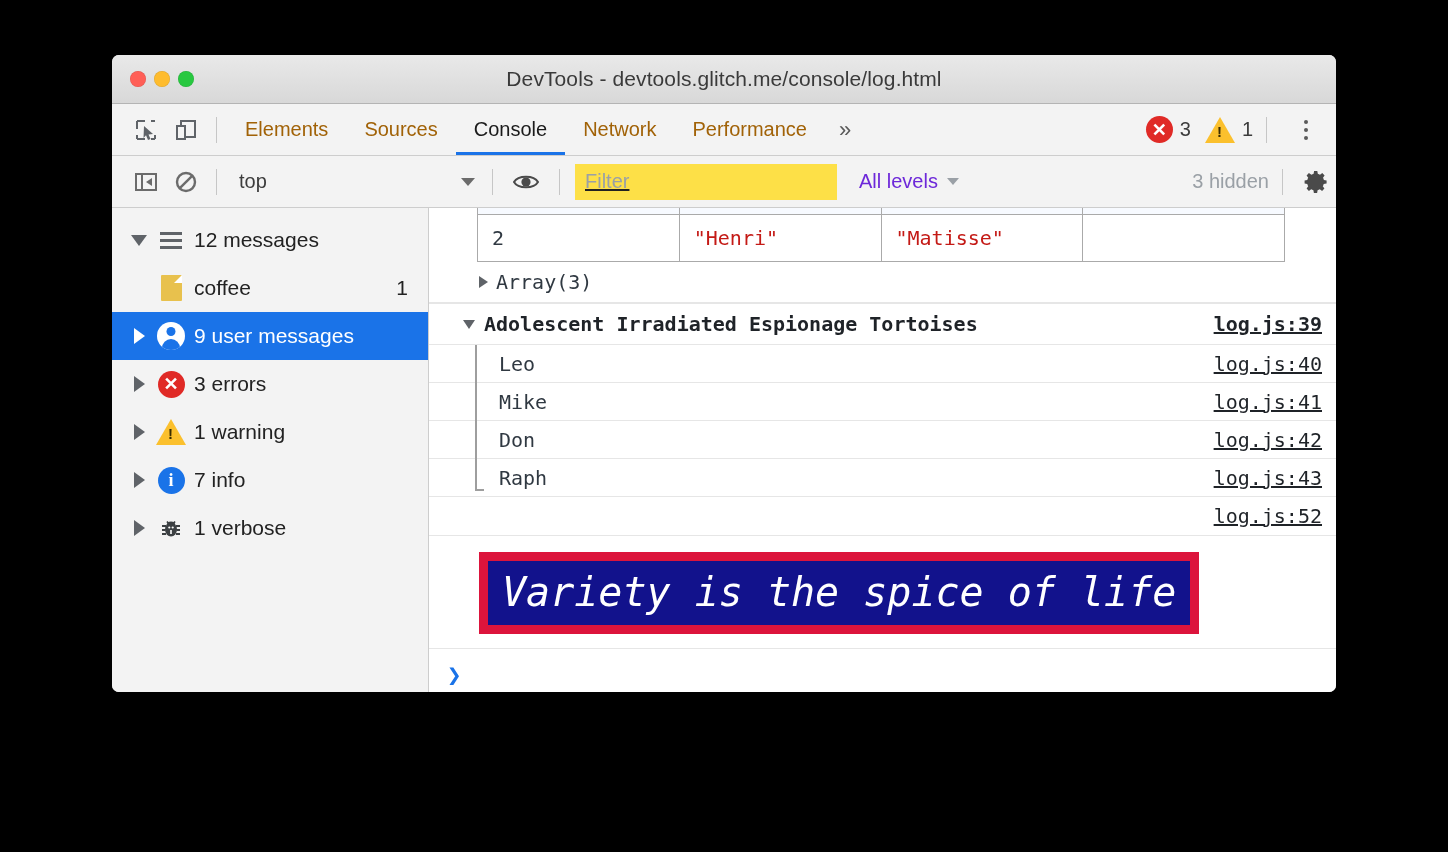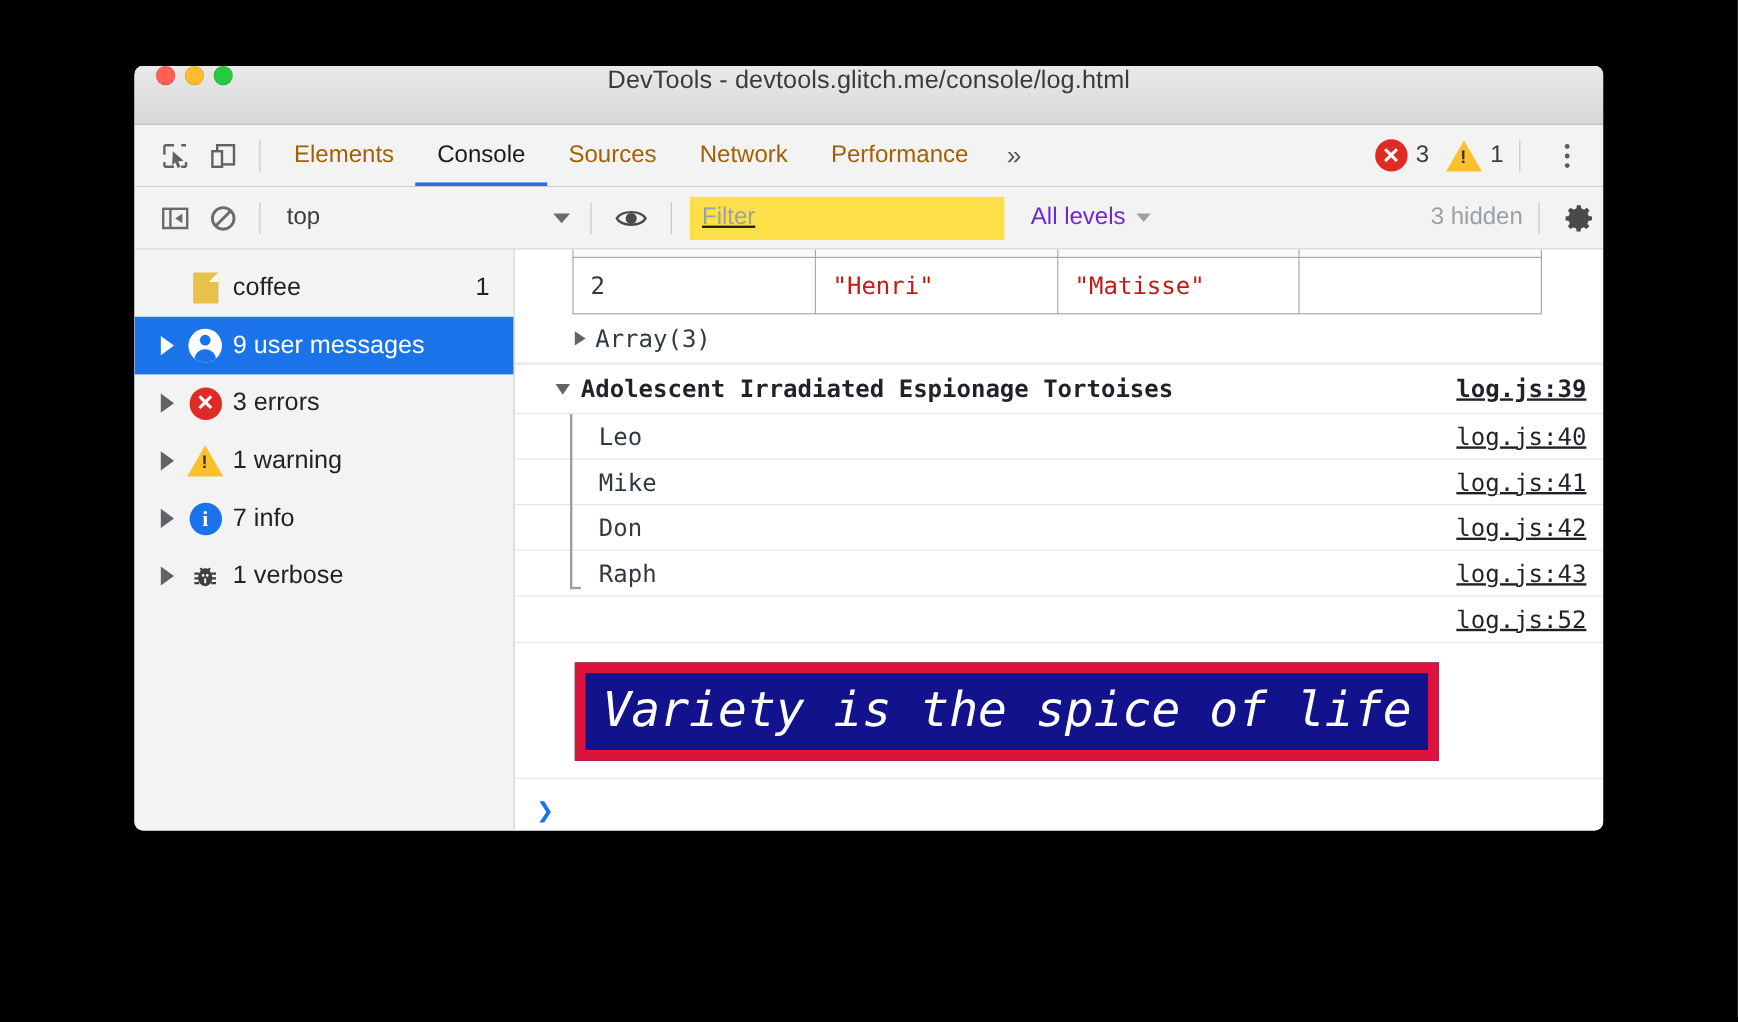--- a/index.html
+++ b/index.html
@@ -25,20 +25,21 @@
     box-shadow: 0 0 0 0.5px rgba(0,0,0,0.35);
   }
 
   
   .titlebar {
     position: relative;
     height: 48px;
     background: linear-gradient(to bottom, #e9e9e9 0%, #d8d8d8 100%);
     border-bottom: 1px solid #b4b4b4;
     display: flex;
+    align-items: center;
   }
   .traffic {
     display: flex;
     gap: 8px;
     margin-left: 18px;
   }
   .light { width: 16px; height: 16px; border-radius: 50%; }
   .light.red    { background: #ff5f57; box-shadow: inset 0 0 0 0.5px rgba(0,0,0,0.12); }
   .light.yellow { background: #febc2e; box-shadow: inset 0 0 0 0.5px rgba(0,0,0,0.12); }
   .light.green  { background: #28c840; box-shadow: inset 0 0 0 0.5px rgba(0,0,0,0.12); }
@@ -465,22 +466,22 @@
     <div class="tb-icon">
       <svg width="24" height="24" viewBox="0 0 24 24">
         <rect x="7" y="3" width="14" height="16" stroke="#5f6368" stroke-width="2" fill="none"></rect>
         <rect x="3" y="8" width="8" height="13" stroke="#5f6368" stroke-width="2" fill="#f3f3f3"></rect>
       </svg>
     </div>
     <div class="tb-sep"></div>
 
     <div class="tabs">
       <div class="tab">Elements</div>
+      <div class="tab">Sources</div>
       <div class="tab active">Console</div>
-      <div class="tab">Sources</div>
       <div class="tab">Network</div>
       <div class="tab">Performance</div>
       <div class="tab more">»</div>
     </div>
 
     <div class="tb-right">
       <div class="count-group">
         <span class="err-icon">✕</span>
         <span>3</span>
       </div>
@@ -540,20 +541,33 @@
       <svg width="28" height="28" viewBox="0 0 28 28">
         <path fill="#4a4a4a" d="M14 9.2a4.8 4.8 0 100 9.6 4.8 4.8 0 000-9.6zm0 7.3a2.5 2.5 0 110-5 2.5 2.5 0 010 5z"></path>
         <path fill="#4a4a4a" d="M24.6 15.6v-3.2l-2.7-.5a8.3 8.3 0 00-.9-2.2l1.6-2.3-2.3-2.3-2.3 1.6c-.7-.4-1.4-.7-2.2-.9l-.5-2.7h-3.2l-.5 2.7c-.8.2-1.5.5-2.2.9L6.9 5.1 4.6 7.4l1.6 2.3c-.4.7-.7 1.4-.9 2.2l-2.7.5v3.2l2.7.5c.2.8.5 1.5.9 2.2l-1.6 2.3 2.3 2.3 2.3-1.6c.7.4 1.4.7 2.2.9l.5 2.7h3.2l.5-2.7c.8-.2 1.5-.5 2.2-.9l2.3 1.6 2.3-2.3-1.6-2.3c.4-.7.7-1.4.9-2.2l2.7-.5z"></path>
       </svg>
     </div>
   </div>
 
   <div class="body">
 
     <div class="sidebar">
+      <div class="tree-row">
+        <span class="tw">
+            <span class="tri-down"></span>
+          </span>
+        <span class="tree-icon">
+          <span class="list-icon">
+              <span></span>
+              <span></span>
+              <span></span>
+            </span>
+        </span>
+        <span class="tree-label">12 messages</span>
+      </div>
 
 
       <div class="tree-row child">
         <span class="tree-icon">
             <span class="file-icon"></span>
           </span>
         <span class="tree-label">coffee</span>
         <span class="tree-count">1</span>
       </div>
 

